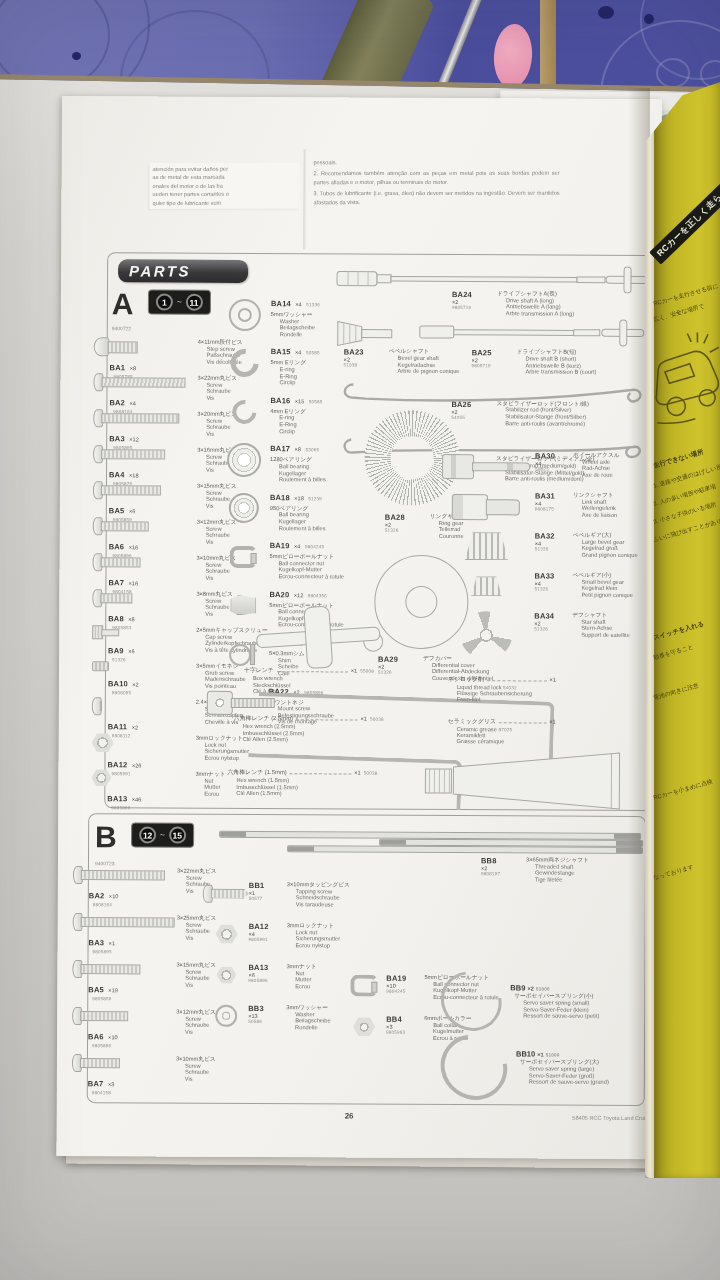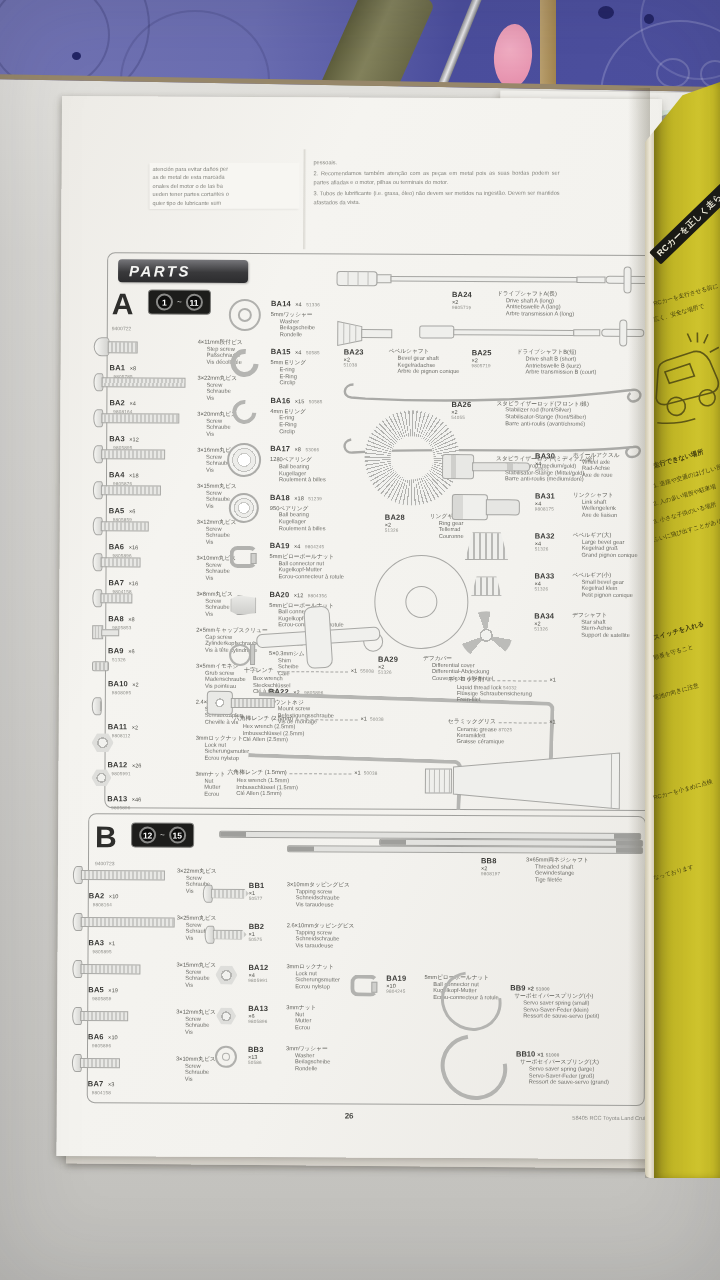--- a/index.html
+++ b/index.html
@@ -61,21 +61,21 @@
 .prev .pl{left:88px;top:66px;width:150px;background:#f7f6f2;padding:2px 3px;box-shadow:-1px 1px 2px rgba(0,0,0,.06)}
 .prev .pr{left:252px;top:60px;width:246px}
 .prev .pr p{margin-bottom:3px;text-align:justify}
 .prev .fold{position:absolute;left:242px;top:52px;width:3px;height:100px;background:linear-gradient(90deg,rgba(120,115,100,.25),transparent)}
 
 
 .pp{position:absolute;inset:0;color:#6e6e69}
 .secbox{position:absolute;border:1px solid #9f9f9c;border-radius:8px}
 .boxA{left:46px;top:156px;width:548px;height:556px}
 .boxB{left:30px;top:717px;width:558px;height:290px}
-.parts-hdr{position:absolute;left:10px;top:6px;width:130px;height:23px;border-radius:4px;
+.parts-hdr{position:absolute;left:10px;top:6px;width:130px;height:23px;border-radius:9px;
  background:linear-gradient(#76767a,#39393b 55%,#2c2c2e);color:#f4f4f2;font-weight:bold;font-style:italic;
  font-size:15px;letter-spacing:2.5px;line-height:23px;padding-left:11px;box-shadow:1px 1px 2px rgba(0,0,0,.25)}
 .secletter{position:absolute;font-size:30px;font-weight:bold;color:#2e2e2c;line-height:1}
 .seccode{position:absolute;font-size:5px;color:#8b8b87}
 .range{position:absolute;display:flex;align-items:center;gap:4px;background:#1d1d1b;border:1px solid #7b7b78;
  border-radius:4px;padding:3px 7px}
 .cn{width:17px;height:17px;border-radius:50%;background:#0d0d0c;border:2px solid #8a8a88;color:#fff;
  font-size:8.5px;font-weight:bold;display:flex;align-items:center;justify-content:center}
 .range .tl{color:#e8e8e6;font-size:8px}
 
@@ -991,36 +991,20 @@
                 <span class="code">50577</span>
               </div>
               <div class="dsc">
                 <div class="jp">3×10mmタッピングビス</div>
                 <div>Tapping screw</div>
                 <div>Schneidschraube</div>
                 <div>Vis taraudeuse</div>
               </div>
             </div>
 
-            <div class="pe4">
-              <div class="icw3">
-                <div class="ic ic-tapping-26"></div>
-              </div>
-              <div class="idcol">
-                <b>BB2</b>
-                <span class="q">×1</span>
-                <span class="code">50575</span>
-              </div>
-              <div class="dsc">
-                <div class="jp">2.6×10mmタッピングビス</div>
-                <div>Tapping screw</div>
-                <div>Schneidschraube</div>
-                <div>Vis taraudeuse</div>
-              </div>
-            </div>
 
             <div class="pe4">
               <div class="icw3">
                 <div class="ic ic-lock-nut"></div>
               </div>
               <div class="idcol">
                 <b>BA12</b>
                 <span class="q">×4</span>
                 <span class="code">9805991</span>
               </div>
@@ -1079,20 +1063,36 @@
                 <span class="code">9804245</span>
               </div>
               <div class="dsc">
                 <div class="jp">5mmピローボールナット</div>
                 <div>Ball connector nut</div>
                 <div>Kugelkopf-Mutter</div>
                 <div>Ecrou-connecteur à rotule</div>
               </div>
             </div>
 
+            <div class="pe4">
+              <div class="icw3">
+                <div class="ic ic-ball-collar"></div>
+              </div>
+              <div class="idcol">
+                <b>BB4</b>
+                <span class="q">×3</span>
+                <span class="code">9805963</span>
+              </div>
+              <div class="dsc">
+                <div class="jp">6mmボールカラー</div>
+                <div>Ball collar</div>
+                <div>Kugelmutter</div>
+                <div>Ecrou à rotule</div>
+              </div>
+            </div>
 
           </div>
 
         <div style="position:absolute;left:130px;top:16px;width:440px">
           <div class="tsh" style="width:422px"></div>
           <div class="tsh" style="width:264px;margin-left:160px"></div>
           <div class="tsh" style="width:356px;margin-left:68px"></div>
           <div class="lgrp" style="margin-left:262px;margin-top:3px">
             <div class="lhead">
                 <b>BB8</b>

